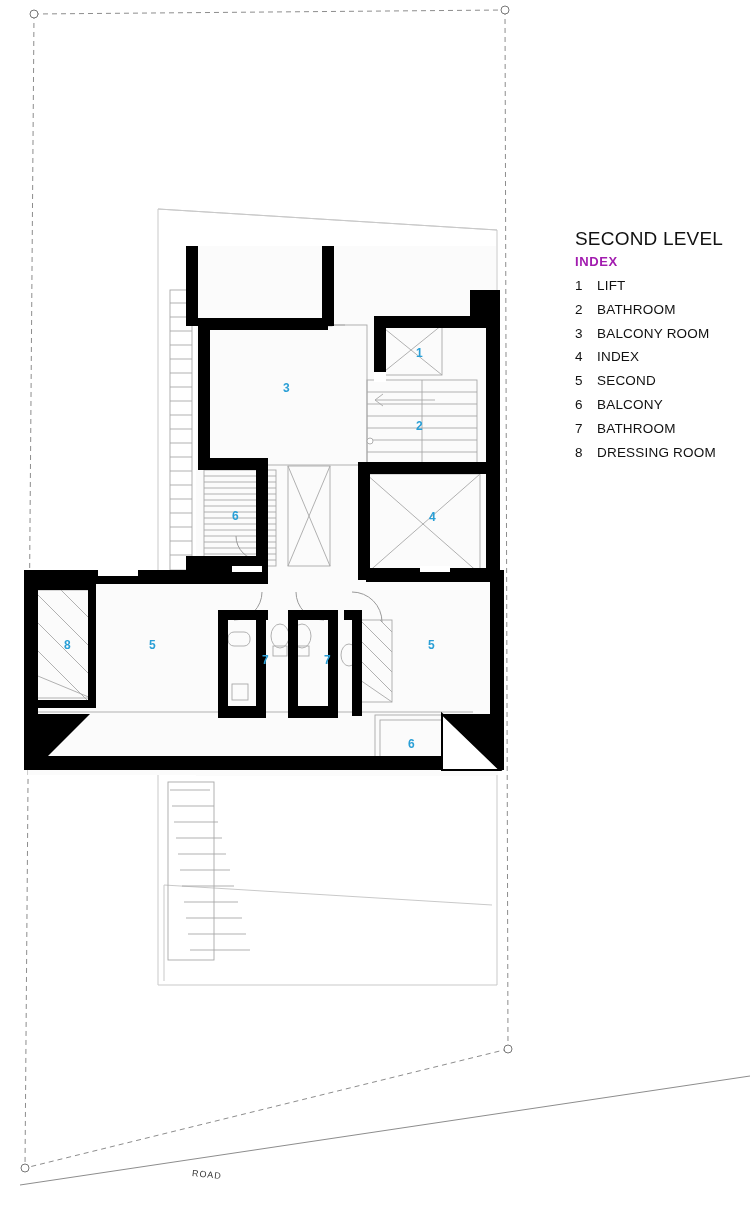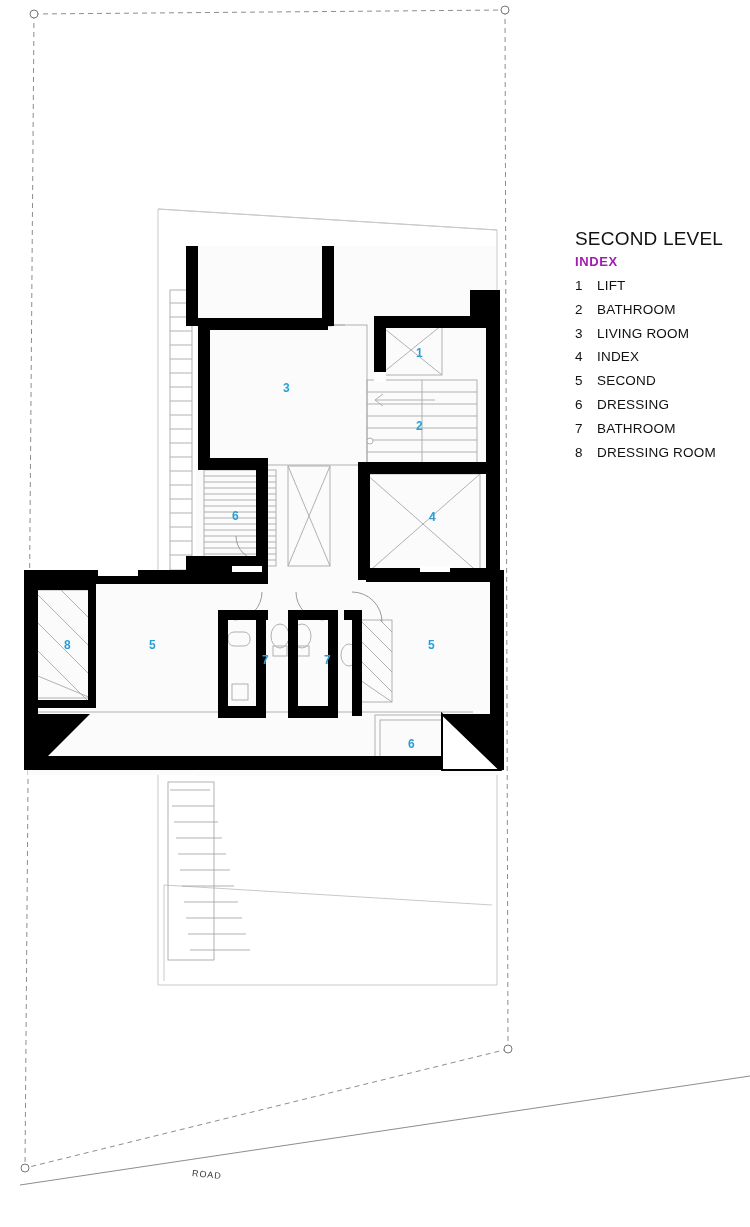--- a/index.html
+++ b/index.html
@@ -199,33 +199,33 @@
     <li>
       <span class="num">1</span>
       <span class="lbl">LIFT</span>
     </li>
     <li>
       <span class="num">2</span>
       <span class="lbl">BATHROOM</span>
     </li>
     <li>
       <span class="num">3</span>
-      <span class="lbl">LIVING ROOM</span>
+      <span class="lbl">BALCONY ROOM</span>
     </li>
     <li>
       <span class="num">4</span>
       <span class="lbl">INDEX</span>
     </li>
     <li>
       <span class="num">5</span>
       <span class="lbl">SECOND</span>
     </li>
     <li>
       <span class="num">6</span>
-      <span class="lbl">DRESSING</span>
+      <span class="lbl">BALCONY</span>
     </li>
     <li>
       <span class="num">7</span>
       <span class="lbl">BATHROOM</span>
     </li>
     <li>
       <span class="num">8</span>
       <span class="lbl">DRESSING ROOM</span>
     </li>
   </ul>

